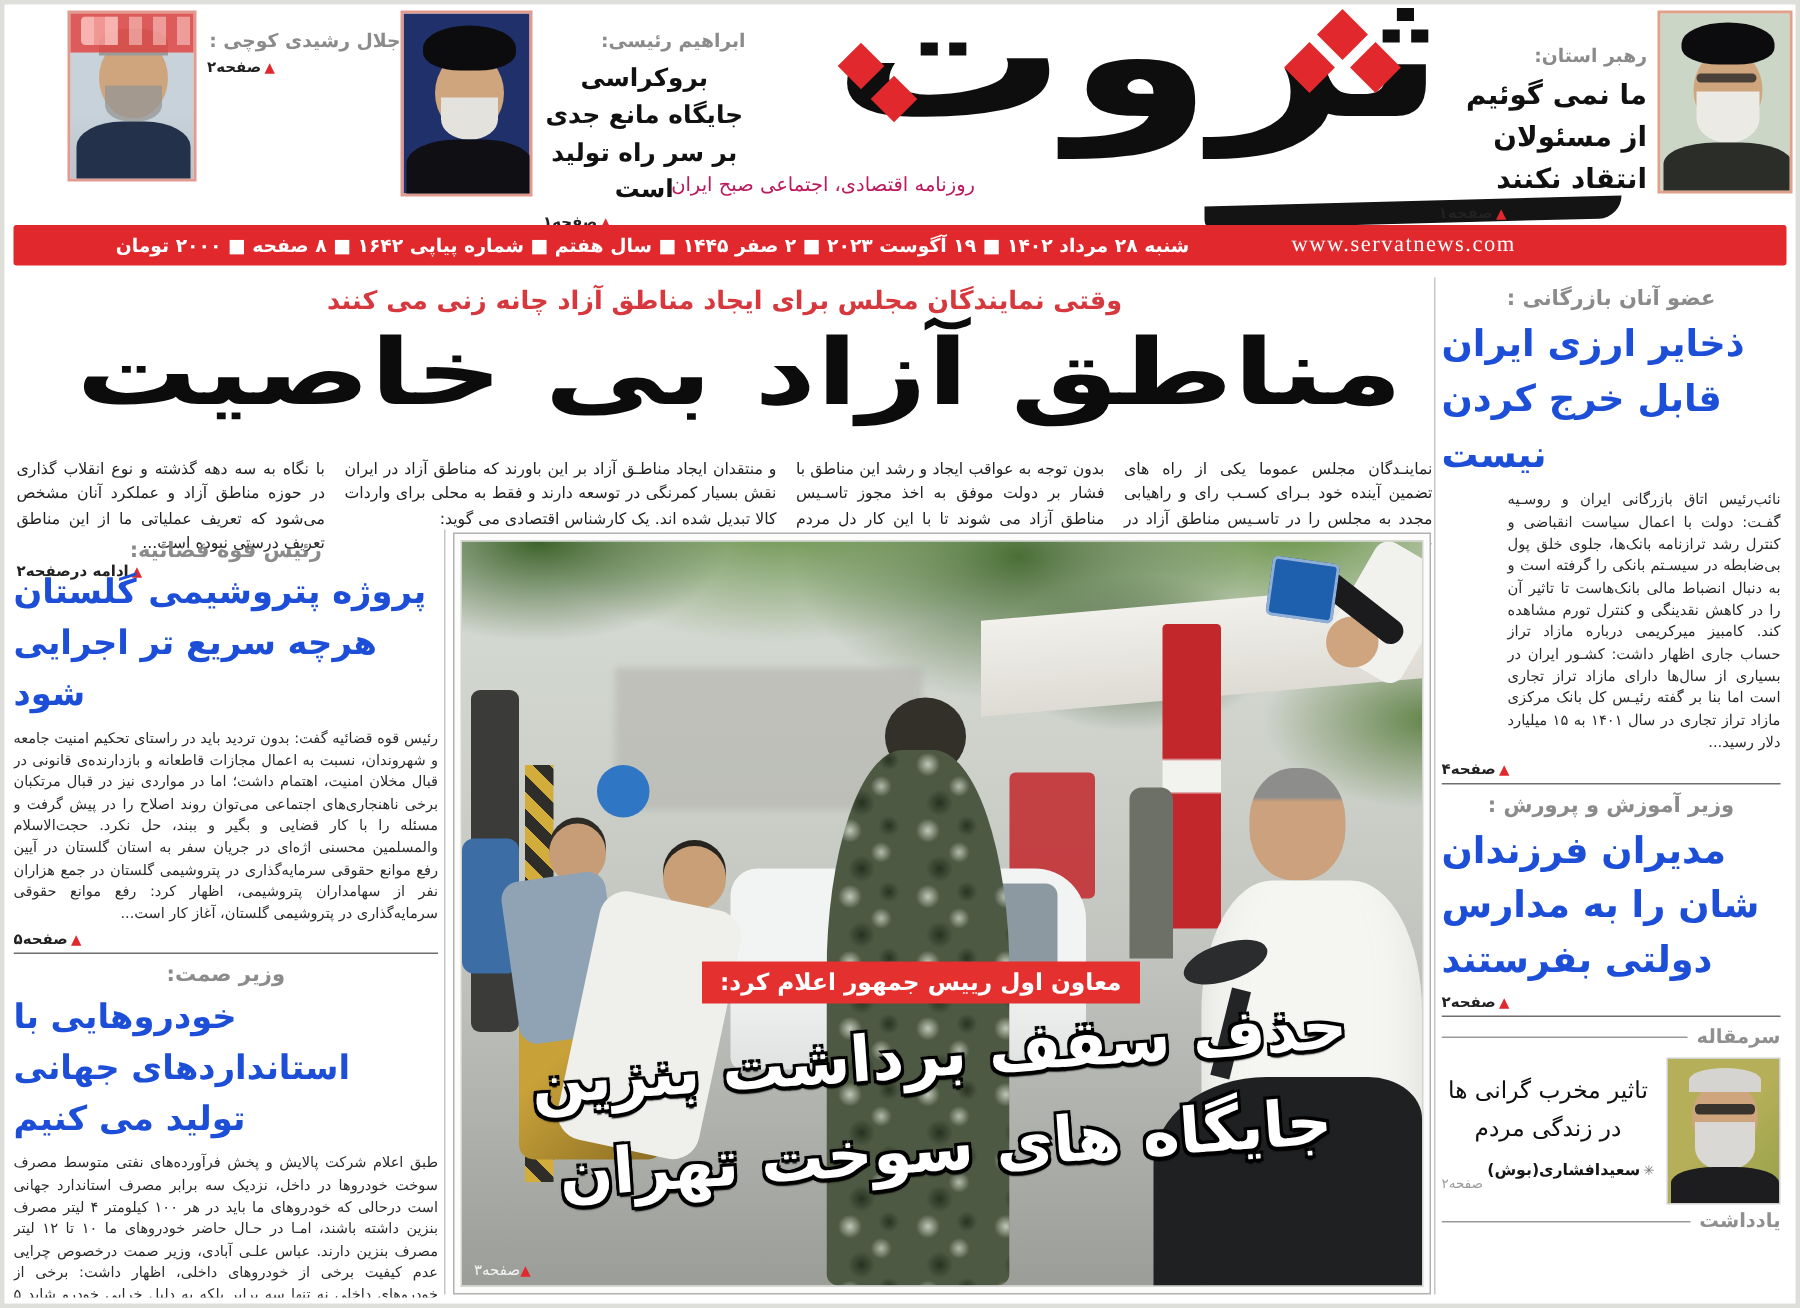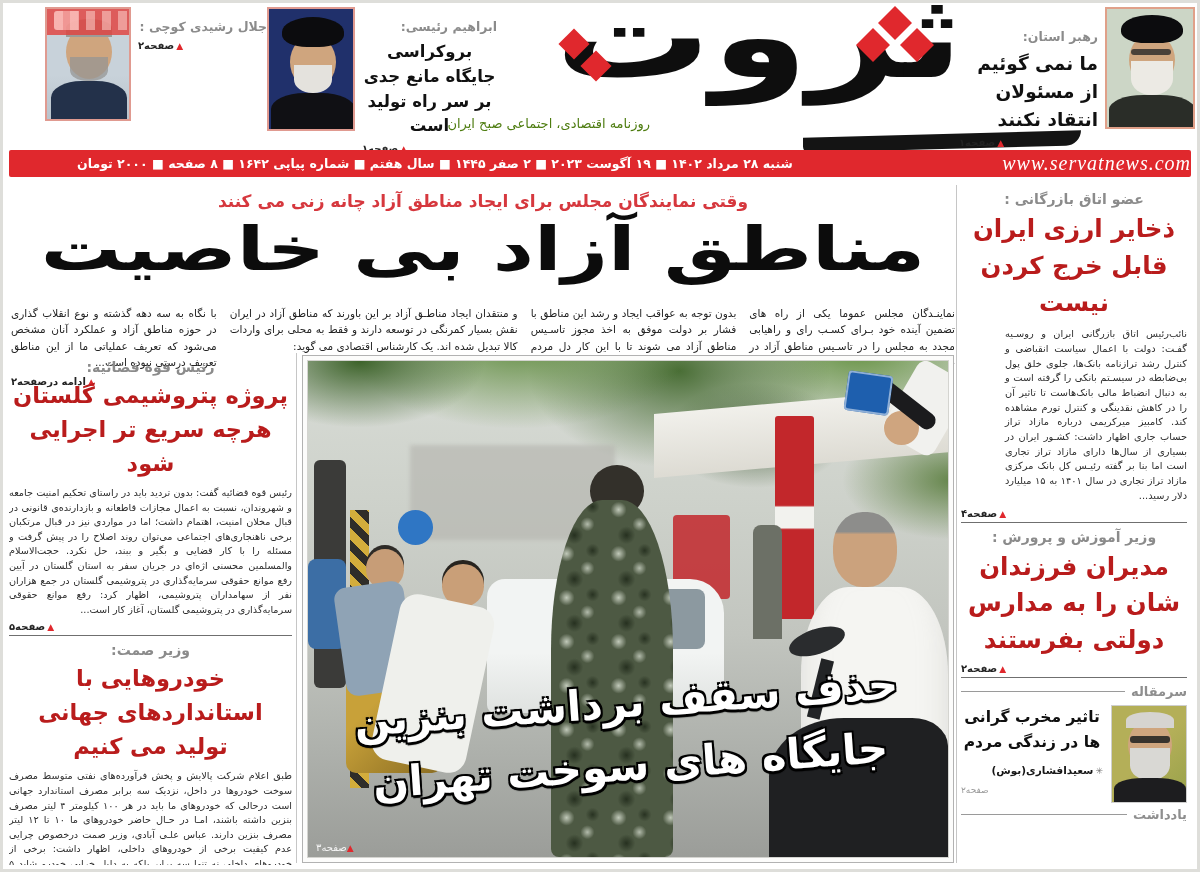--- a/index.html
+++ b/index.html
@@ -27,64 +27,64 @@
   .marker { direction: rtl; text-align: left; font-size:10px; font-weight:bold; color:#222; margin-top:4px; }
   .marker .tri { color:#e0282d; font-size:9px; margin-left:2px; }
 
   
   .masthead-title {
     position:absolute; right:-6px; top:-26px;
     font-size:118px; font-weight:bold; color:#0e0e0e; line-height:1;
     transform: scaleX(1.32); transform-origin: top right;
     letter-spacing: 2px; white-space: nowrap;
   }
-  .masthead-sub { position:absolute; right:308px; bottom:16px; font-size:13px; color:#4d7c0f; white-space:nowrap;margin-left:20px; }
+  .masthead-sub { position:absolute; right:308px; bottom:16px; font-size:13px; color:#be185d; white-space:nowrap;margin-left:20px; }
   .diamond { position:absolute; background:#e0282d; transform: rotate(45deg); }
   .masthead-tail { position:absolute; left: 118px; top: 131px; width: 278px; height: 15px;
     background:#141414; border-radius: 0 0 26px 10px; transform: skewY(-1.5deg); }
 
   
   .dateline { left:6px; top:147px; width:1182px; height:27px; background:#e0282d; border-radius:2px;
     display:flex; align-items:center; direction:ltr; color:#fff; }
   .dateline .fa-date { flex:1 1 auto; text-align:center; font-size:12.5px; font-weight:bold; direction:rtl; }
-  .dateline .url { flex:0 0 330px; text-align:right; font-family:"Liberation Serif", serif; font-size:20px; letter-spacing:1px;font-style:italic; }
+  .dateline .url { flex:0 0 330px; text-align:left; font-family:"Liberation Serif", serif; font-size:15px; letter-spacing:1px; }
 
   
   .vsep { position:absolute; width:1px; background:#c6c6c6; }
 
   
   .lead-kicker { left:10px; top:188px; width:940px; text-align:center; color:#d6383e; font-weight:bold; font-size:17px; }
-  .lead-headline { left:10px; top:206px; width:940px; text-align:center; color:#0c0c0c; }
+  .lead-headline { left:20px; top:206px; width:940px; text-align:center; color:#0c0c0c; }
   .lead-headline span { display:inline-block; font-weight:bold; font-size:61px; line-height:1.3; transform:scaleX(1.32); transform-origin:center; white-space:nowrap; }
   .lead-cols { left:8px; top:302px; width:944px; display:flex; gap:13px; }
   .lead-col { font-size:10.5px; line-height:1.55; text-align:justify; color:#232323; }
   .lc1 { flex:1 1 0; } .lc2 { flex:1 1 0; } .lc3 { flex:1.4 1 0; } .lc4 { flex:1 1 0; }
 
   
   .col-article .kicker { color:#8b8b8b; font-weight:bold; font-size:14px; text-align:center; margin:4px 0 4px; }
-  .col-article .headline { color:#b91c1c; font-weight:bold; text-align:center; line-height:1.5; }
+  .col-article .headline { color:#1d4ed8; font-weight:bold; text-align:left; line-height:1.5; }
   .col-article .body { text-align:justify; color:#2c2c2c; margin-top:6px; }
   .rule { border:0; border-top:1px solid #6f6f6f; margin:3px 0 6px; }
 
   .left-col  { left:6px;  top:352px; width:283px; height:510px; overflow:hidden; }
   .left-col .headline { font-size:22.5px; }
   .left-col .body { font-size:9.7px; line-height:1.5; }
 
   .right-col { left:958px; top:184px; width:232px; height:678px; overflow:hidden; padding-right:6px; }
   .right-col .headline { font-size:24.5px; }
   .right-col .body { font-size:9.8px; line-height:1.5;margin-left:44px; }
 
   
   .sec-head { display:flex; align-items:center; gap:6px; margin:4px 0 6px; }
   .sec-head .lbl { color:#8f8f8f; font-weight:bold; font-size:13px; }
   .sec-head .line { flex:1 1 auto; height:1px; background:#9a9a9a; }
   .sec-row { position:relative; display:flex; gap:8px; }
   .sec-photo { flex:0 0 auto; position:relative; overflow:hidden; border:1px solid #cfcfcf; }
   .sec-text { flex:1 1 auto; }
-  .sec-headline { font-weight:bold; font-size:15.5px; color:#101010; text-align:center; line-height:1.6; margin-top:0; }
+  .sec-headline { font-weight:normal; font-size:15.5px; color:#101010; text-align:center; line-height:1.6; margin-top:10px; }
   .sec-author { font-size:10.5px; font-weight:bold; color:#161616; text-align:right; margin-top:10px; }
   .sec-author .star { color:#777; font-size:9px; margin-left:2px; }
   .sec-page { position:absolute; left:0; bottom:8px; color:#9a9a9a; font-size:9px; }
 
   
   .photo-frame { left:299px; top:352px; width:652px; height:508px;
     border:1px solid #b2b2b2; padding:4px; background:#fcfcfb; }
   .scene { position:relative; width:100%; height:100%; overflow:hidden; border:1px solid #d4d4d0;
     background:
       radial-gradient(ellipse 180px 95px at 8% 0%,  rgba(52,92,32,.95),  rgba(52,92,32,0) 70%),
@@ -240,31 +240,32 @@
 
     <div class="sc" style="left:92%;top:1%;width:9%;height:17%;background:#f1f1ee;border-radius:10px;transform:rotate(30deg);"></div>
     <div class="sc" style="left:90%;top:10%;width:5.5%;height:7%;background:#cfa57f;border-radius:50%;"></div>
     <div class="sc" style="left:88%;top:7%;width:11%;height:3.4%;background:#1b1b1d;border-radius:8px;transform:rotate(38deg);"></div>
     <div class="sc" style="left:84%;top:2.5%;width:7%;height:8%;background:#1e5fae;border-radius:4px;transform:rotate(8deg);box-shadow:inset 0 0 0 2px rgba(255,255,255,.5);"></div>
 
     <div class="sc" style="left:75%;top:54%;width:9%;height:5%;background:#2a2c2e;border-radius:50%;transform:rotate(-18deg);"></div>
     <div class="sc" style="left:79%;top:60%;width:2%;height:12%;background:#222426;transform:rotate(14deg);"></div>
     <div class="sc" style="left:72%;top:72%;width:28%;height:28%;background:#1f2022;border-radius:42% 20% 0 0;"></div>
 
+    <div class="photo-label">معاون اول رییس جمهور اعلام کرد:</div>
     <div class="photo-big">
       <div>حذف سقف برداشت بنزین</div>
       <div>جایگاه های سوخت تهران</div>
     </div>
     <div class="photo-page"><span class="tri">▲</span><span>صفحه۳</span></div>
   </div>
 </div>
 
 <div class="abs right-col">
   <div class="col-article">
-    <div class="kicker">عضو اتاق بازرگانی :</div>
+    <div class="kicker">عضو آنان بازرگانی :</div>
     <div class="headline">ذخایر ارزی ایران قابل خرج کردن نیست</div>
     <div class="body">نائب‌رئیس اتاق بازرگانی ایران و روسـیه گفـت: دولت با اعمال سیاست انقباضی و کنترل رشد ترازنامه بانک‌ها، جلوی خلق پول بی‌ضابطه در سیسـتم بانکی را گرفته است و به دنبال انضباط مالی بانک‌هاست تا تاثیر آن را در کاهش نقدینگی و کنترل تورم مشاهده کند. کامبیز میرکریمی درباره مازاد تراز حساب جاری اظهار داشت: کشـور ایران در بسیاری از سال‌ها دارای مازاد تراز تجاری است اما بنا بر گفته رئیـس کل بانک مرکزی مازاد تراز تجاری در سال ۱۴۰۱ به ۱۵ میلیارد دلار رسید...</div>
     <div class="marker"><span class="tri">▲</span><span>صفحه۴</span></div>
     <hr class="rule">
   </div>
   <div class="col-article">
     <div class="kicker">وزیر آموزش و پرورش :</div>
     <div class="headline">مدیران فرزندان شان را به مدارس دولتی بفرستند</div>
     <div class="marker"><span class="tri">▲</span><span>صفحه۲</span></div>
     <hr class="rule">

